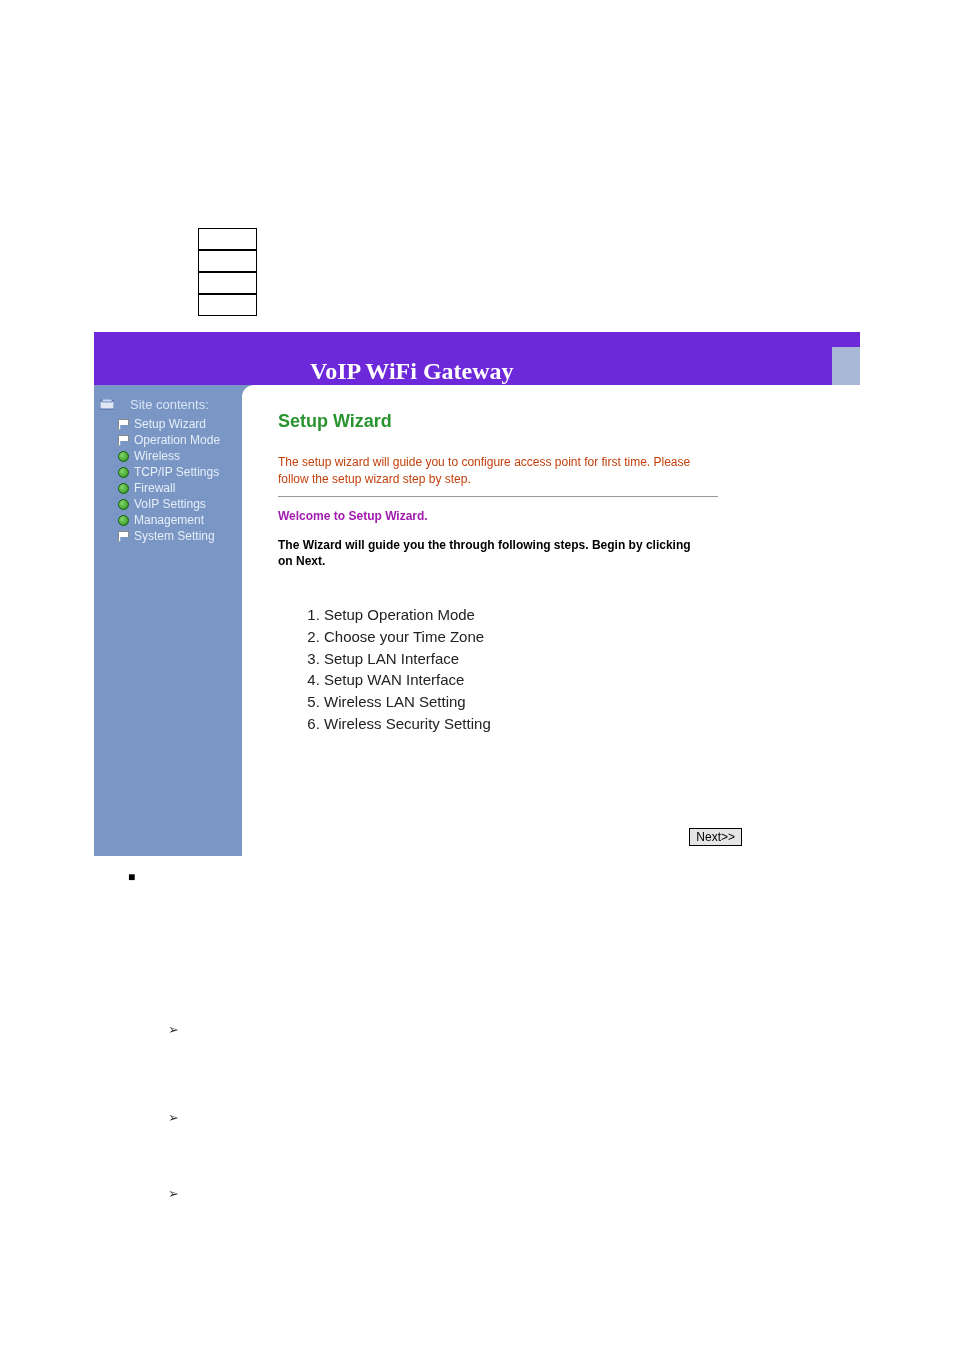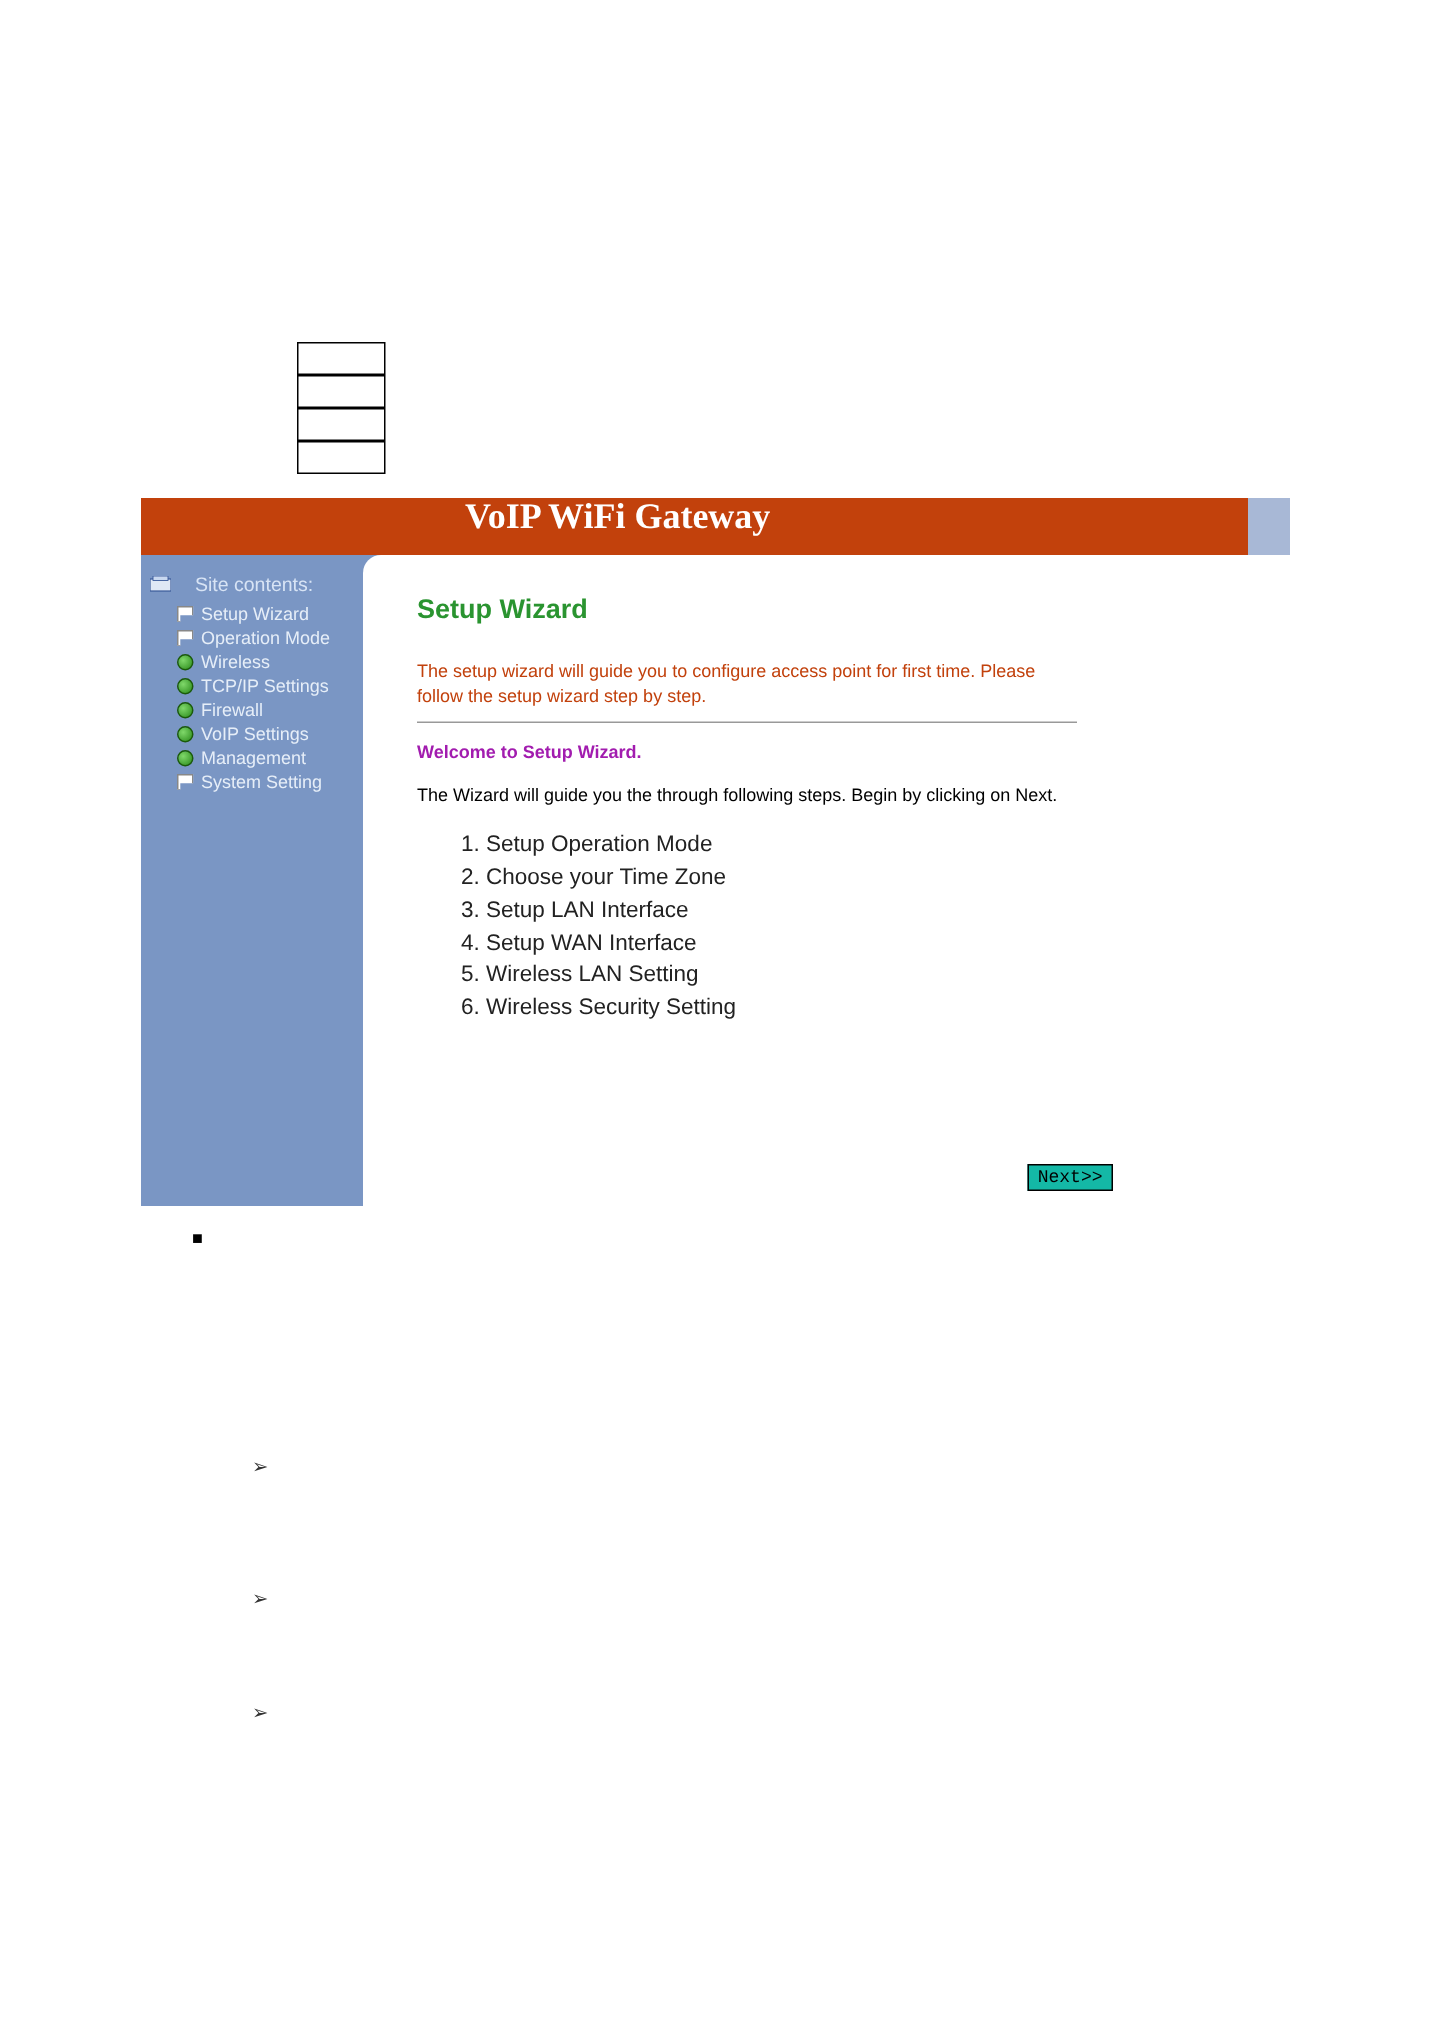--- a/index.html
+++ b/index.html
@@ -16,24 +16,24 @@
     }
     
     .app-window {
       width: 766px;
       margin-left: 94px;
       margin-top: 16px;
       background: #fff;
     }
     
     .header-bar {
-      background: #c2410c;
-      height: 38px;
-      display: flex;
-      align-items: flex-start;
+      background: #6d28d9;
+      height: 53px;
+      display: flex;
+      align-items: flex-end;
     }
     .header-title {
       color: #fff;
       font-size: 24px;
       font-weight: bold;
       font-family: Georgia, 'Times New Roman', serif;
       margin-left: 216px;
     }
     .header-right {
       margin-left: auto;
@@ -133,45 +133,45 @@
     
     .welcome-line {
       font-size: 12px;
       font-weight: bold;
       color: #a21caf;
       margin-bottom: 14px;
     }
     
     .guide-line {
       font-size: 12px;
-      font-weight: normal;
+      font-weight: bold;
       color: #000;
       max-width: 430px;
       line-height: 1.4;
-      margin-bottom: 14px;
+      margin-bottom: 34px;
     }
     
     .steps-list {
       list-style: decimal;
       padding-left: 46px;
       font-size: 15px;
       color: #222;
       line-height: 1.45;
     }
     
     .next-row {
       text-align: right;
       margin-top: 92px;
       padding-right: 88px;
     }
     .next-btn {
       display: inline-block;
       border: 1px solid #000;
-      background: #14b8a6;
-      font-family: Liberation Mono, monospace;
+      background: #e5e5e5;
+      font-family: Liberation Sans, sans-serif;
       font-size: 12px;
       padding: 1px 6px;
       cursor: pointer;
       text-align: center;
     }
     
     .bullet-square {
       margin-left: 128px;
       margin-top: 14px;
       font-size: 12px;

